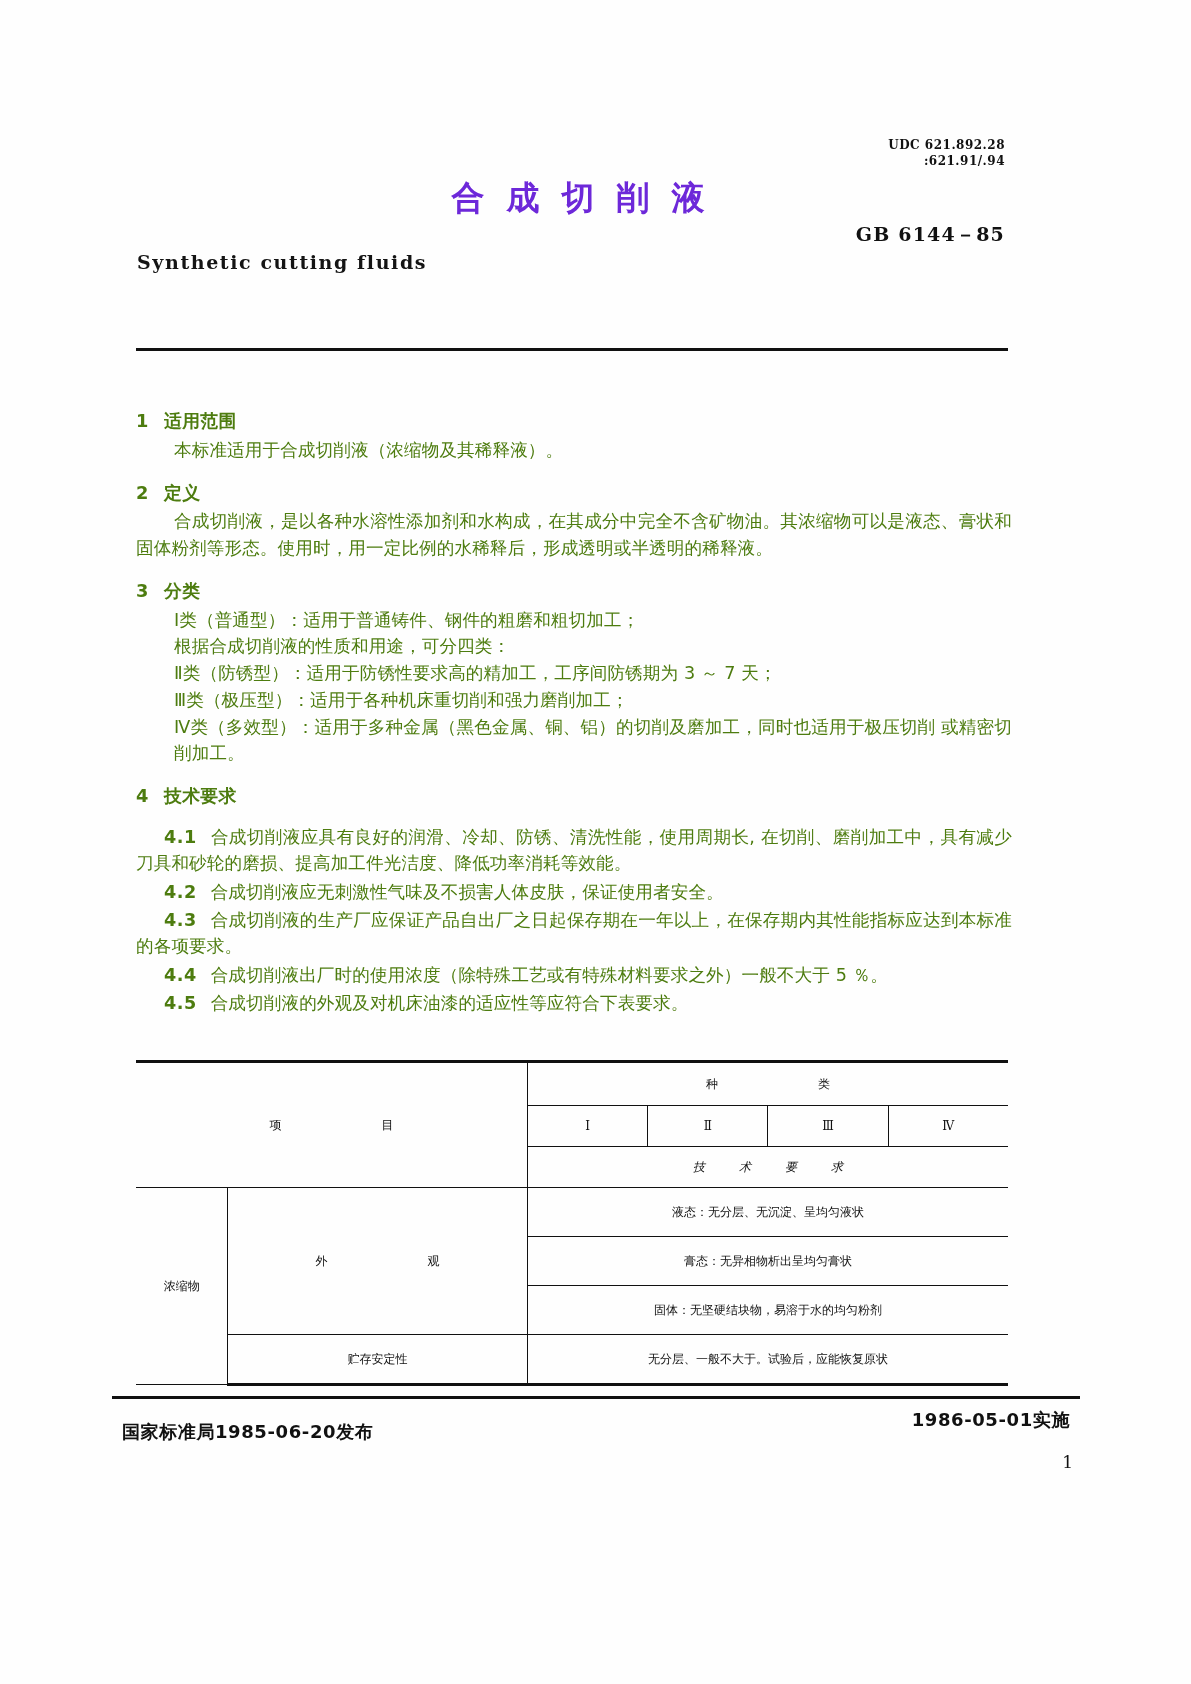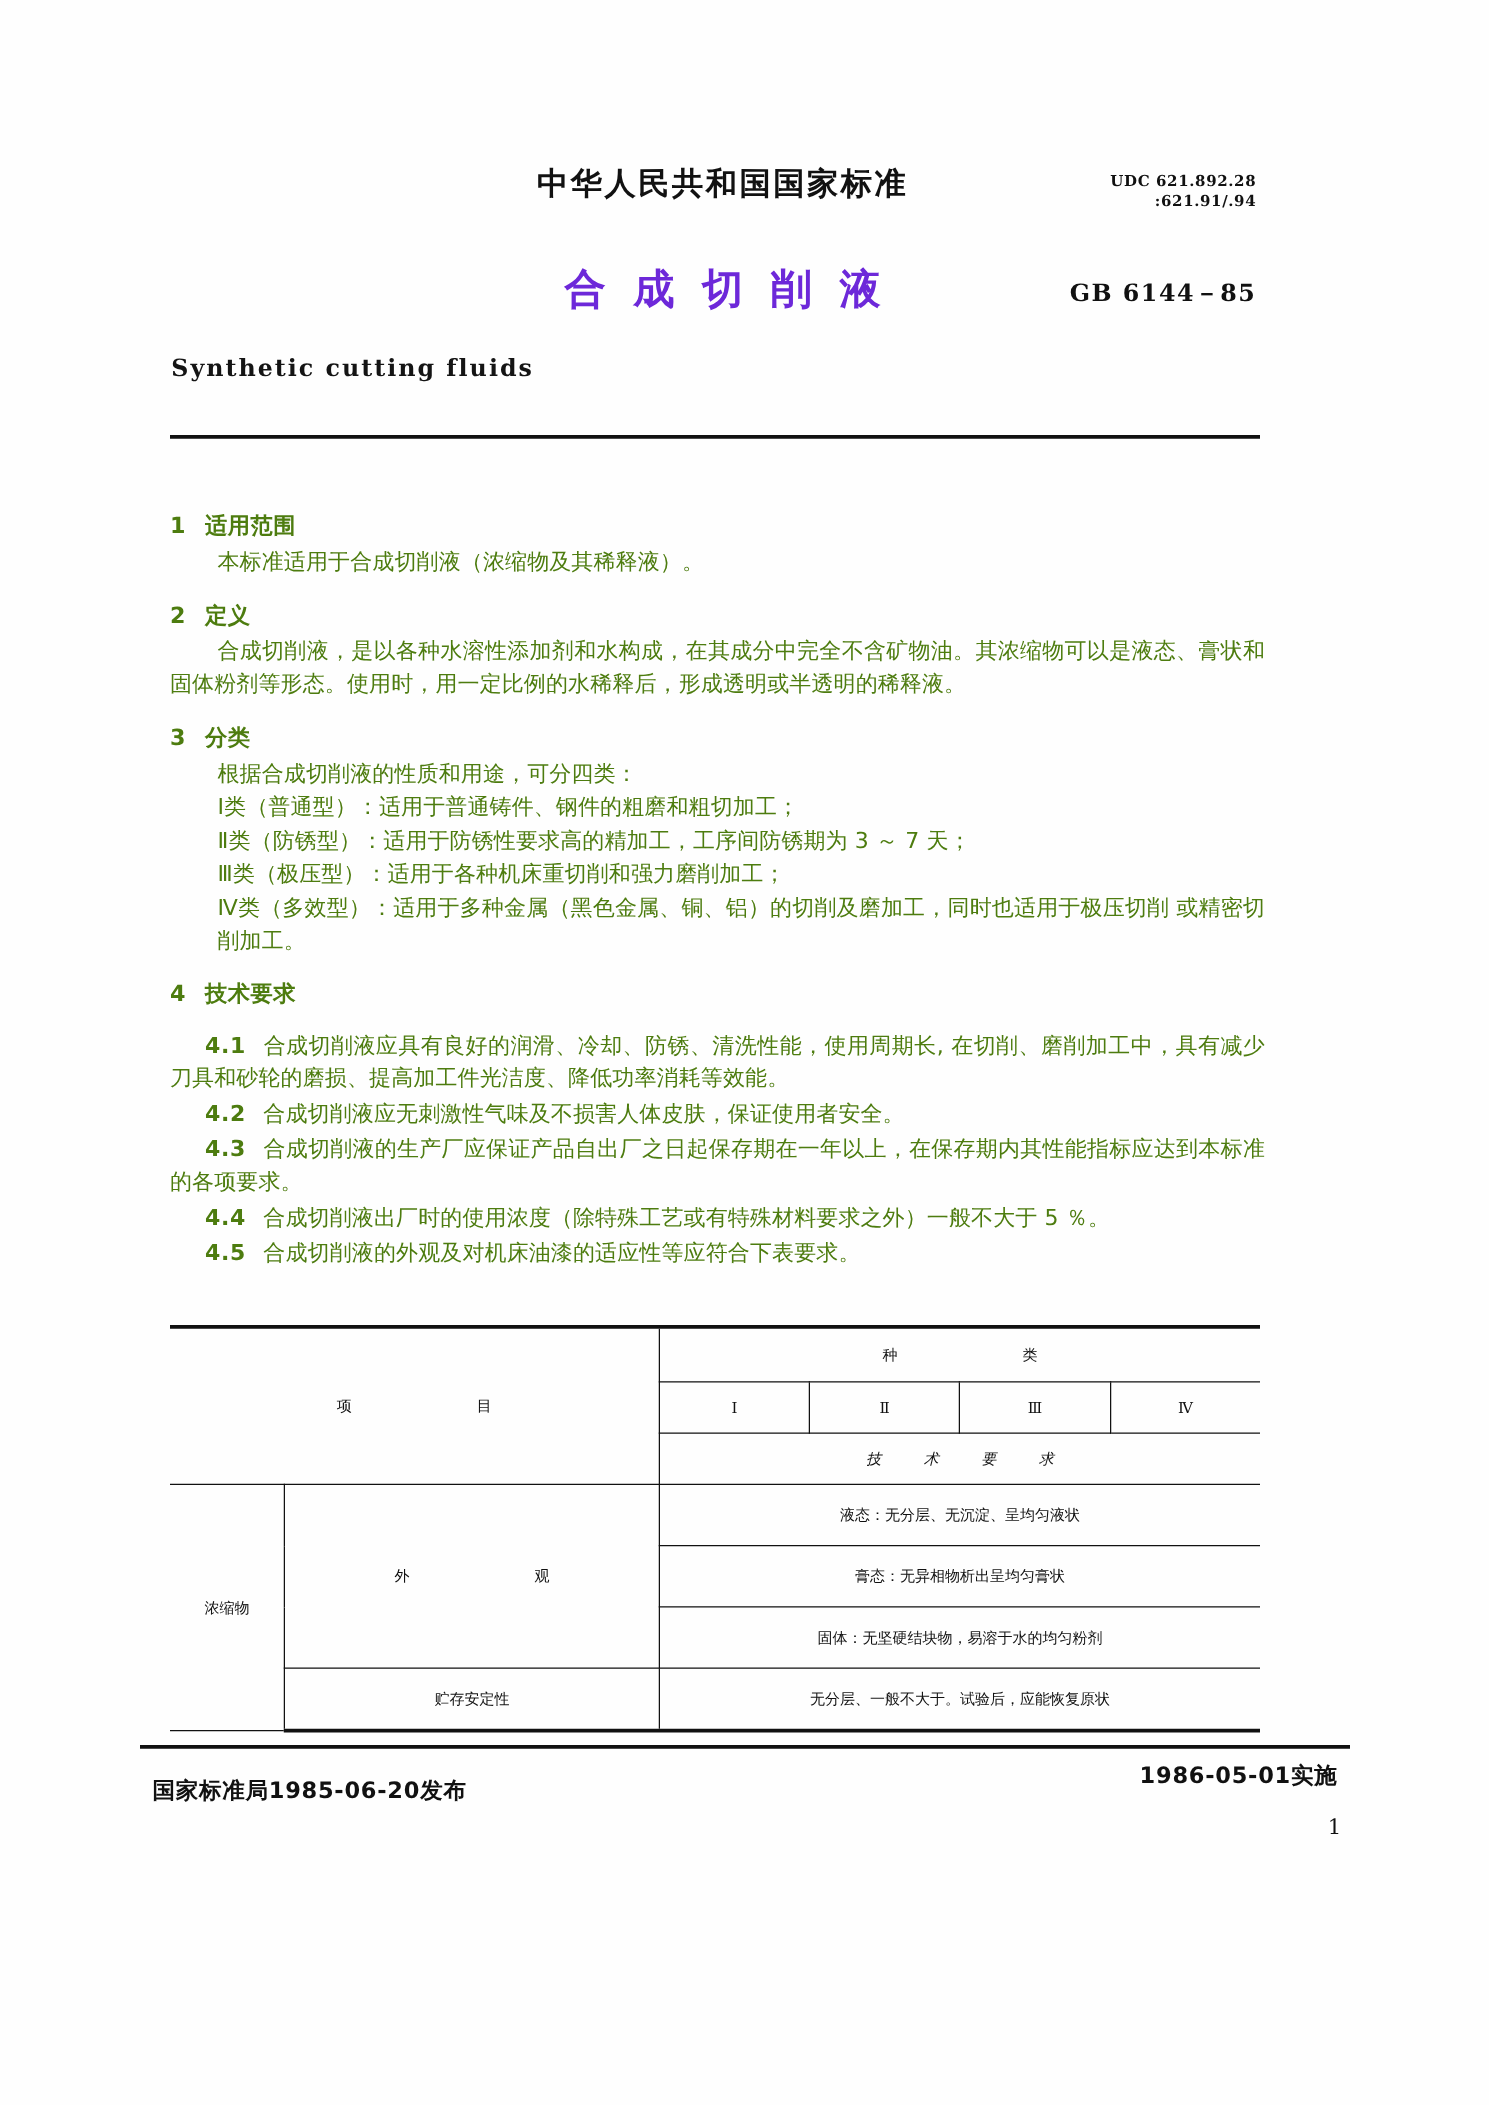--- a/index.html
+++ b/index.html
@@ -216,21 +216,20 @@
     color: #111;
   }
 </style>
 </head>
 <body>
 
 <div class="page">
 
   <div class="header-block">
 
-    <div class="nat-std-line">中华人民共和国国家标准</div>
 
     <div class="udc-block">
       <div>UDC 621.892.28</div>
       <div>:621.91/.94</div>
     </div>
 
     <div class="std-title">合成切削液</div>
 
     <div class="gb-number">GB 6144－85</div>
 
@@ -245,22 +244,22 @@
     <p class="para">本标准适用于合成切削液（浓缩物及其稀释液）。</p>
 
     <div class="gap-s"></div>
 
     <div class="sec-head"><span class="num">2</span><span>定义</span></div>
     <p class="para">合成切削液，是以各种水溶性添加剂和水构成，在其成分中完全不含矿物油。其浓缩物可以是液态、膏状和固体粉剂等形态。使用时，用一定比例的水稀释后，形成透明或半透明的稀释液。</p>
 
     <div class="gap-s"></div>
 
     <div class="sec-head"><span class="num">3</span><span>分类</span></div>
+    <p class="class-line">Ⅰ类（普通型）：适用于普通铸件、钢件的粗磨和粗切加工；</p>
     <p class="class-line">根据合成切削液的性质和用途，可分四类：</p>
-    <p class="class-line">Ⅰ类（普通型）：适用于普通铸件、钢件的粗磨和粗切加工；</p>
     <p class="class-line">Ⅱ类（防锈型）：适用于防锈性要求高的精加工，工序间防锈期为 3 ～ 7 天；</p>
     <p class="class-line">Ⅲ类（极压型）：适用于各种机床重切削和强力磨削加工；</p>
     <p class="para hang" style="text-indent:0;padding-left:38px;text-indent:-0px;">Ⅳ类（多效型）：适用于多种金属（黑色金属、铜、铝）的切削及磨加工，同时也适用于极压切削 或精密切削加工。</p>
 
     <div class="gap-s"></div>
 
     <div class="sec-head"><span class="num">4</span><span>技术要求</span></div>
 
     <div class="gap-s"></div>
 

